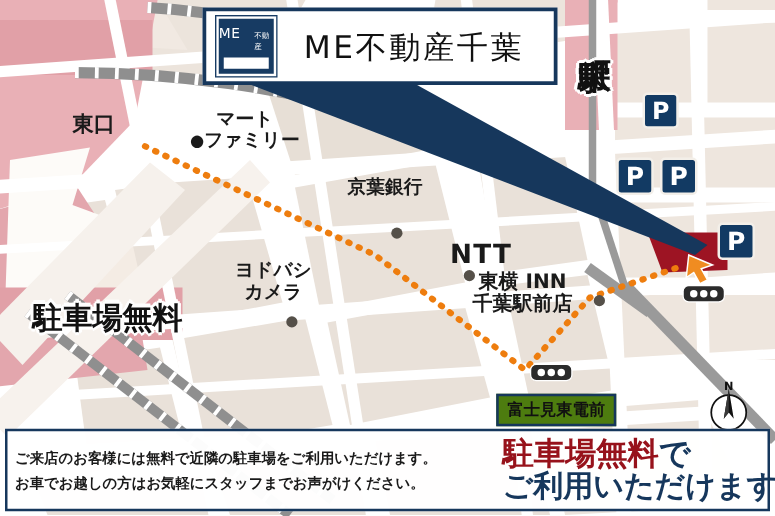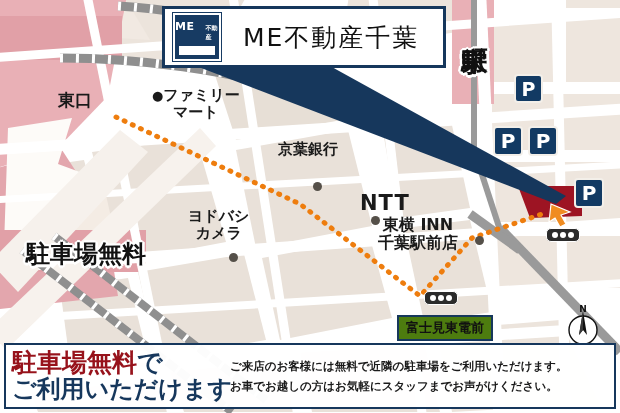--- a/index.html
+++ b/index.html
@@ -31,21 +31,21 @@
     display:flex;align-items:center;justify-content:center;gap:2px;padding:0 2px;}
   .signal i{display:block;width:6px;height:6px;border-radius:50%;background:#fff;}
 
   
   #logo-callout{position:absolute;left:162px;top:6px;width:284px;height:62px;
     background:#ffffff;border:3px solid #16375c;display:flex;align-items:center;
     box-sizing:border-box;padding:0 8px;z-index:40;}
   #logo-badge{width:48px;height:48px;background:#173b63;border:2px solid #fff;
     outline:1px solid #173b63;display:flex;flex-direction:column;align-items:center;
     justify-content:center;box-sizing:border-box;flex:none;}
-  #logo-badge .bmark{color:#fff;font-size:11px;font-weight:700;letter-spacing:.5px;
+  #logo-badge .bmark{color:#fff;font-size:11px;font-weight:400;letter-spacing:.5px;
     display:flex;align-items:baseline;gap:11px;}
   #logo-badge .bmark small{font-size:6px;letter-spacing:0;}
   #logo-badge .bbar{width:36px;height:9px;background:#fff;margin-top:4px;}
   #logo-text{font-size:25px;color:#111;font-weight:400;letter-spacing:2px;margin-left:22px;}
 
   
   .xbox{position:absolute;background:#4d7c0f;border:2px solid #16375c;color:#111;
     font-weight:700;padding:2px 7px;}
 
   
@@ -180,22 +180,22 @@
 
   <div class="outline-txt" style="left:26px;top:238px;font-size:24px;letter-spacing:0px;">
     <span>駐車場無料</span>
   </div>
 
   <div class="lbl" style="left:58px;top:91px;font-size:17px;font-weight:700;color:#1a1a1a;">
     <span>東口</span>
   </div>
 
   <div class="poi" style="left:152px;top:87px;font-size:15px;">
+    <div><span>マート</span></div>
     <div><span style="font-size:13px;">●</span><span>ファミリー</span></div>
-    <div><span>マート</span></div>
   </div>
 
   <div class="poi" style="left:278px;top:141px;font-size:15px;">
     <div><span>京葉銀行</span></div>
   </div>
   <div class="poi-dot" style="left:313px;top:182px;"></div>
 
   <div class="poi" style="left:360px;top:192px;font-size:21px;letter-spacing:1px;">
     <div><span>NTT</span></div>
   </div>
@@ -257,25 +257,25 @@
       <div class="bmark">
         <span>ME</span>
           <small>不動産</small>
       </div>
       <div class="bbar"></div>
     </div>
     <div id="logo-text">ME不動産千葉</div>
   </div>
 
   <div id="banner">
+    <div id="banner-right">
+      <p>ご来店のお客様には無料で近隣の駐車場をご利用いただけます。</p>
+      <p>お車でお越しの方はお気軽にスタッフまでお声がけください。</p>
+    </div>
     <div id="banner-left">
       <div class="l1">
         <span class="free">駐車場無料</span><span class="navy">で</span>
       </div>
       <div class="l2">ご利用いただけます</div>
     </div>
-    <div id="banner-right">
-      <p>ご来店のお客様には無料で近隣の駐車場をご利用いただけます。</p>
-      <p>お車でお越しの方はお気軽にスタッフまでお声がけください。</p>
-    </div>
   </div>
 
 </div>
 
 </body></html>

